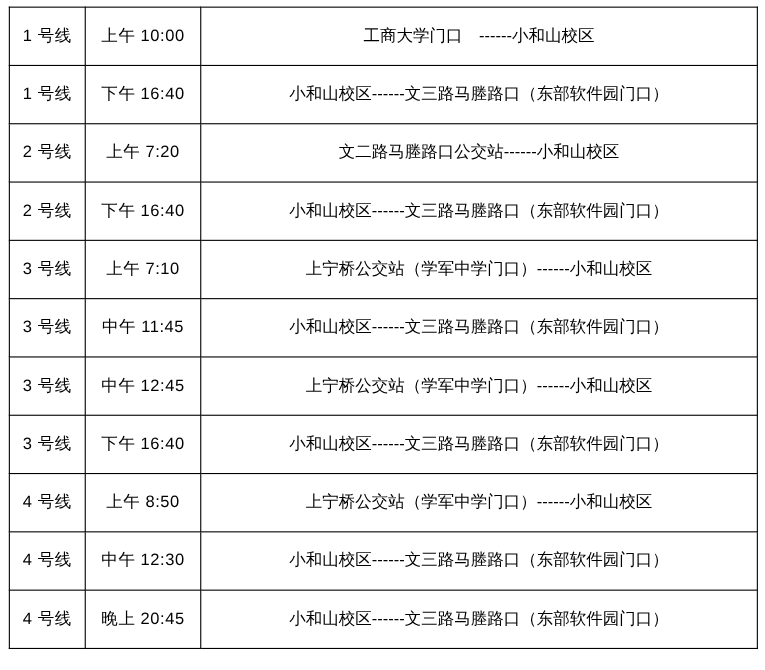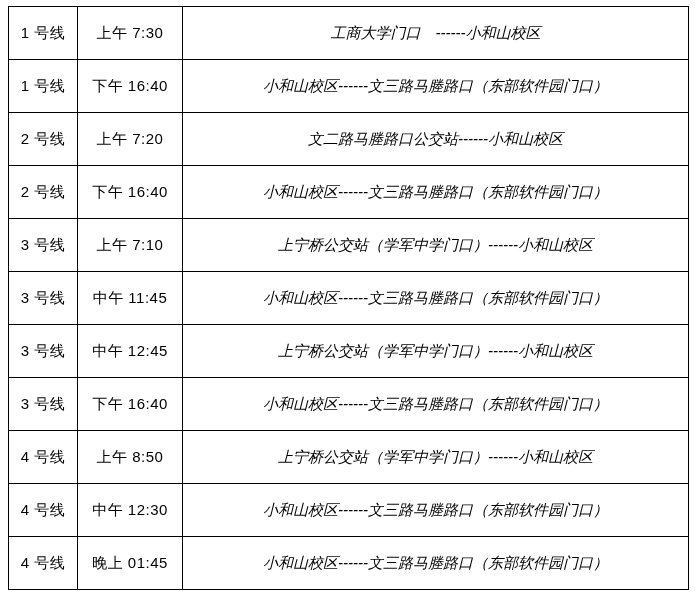--- a/index.html
+++ b/index.html
@@ -33,31 +33,30 @@
   }
   #shuttle-table td.col-line {
     width: 68px;
   }
   #shuttle-table td.col-time {
     width: 104px;
   }
   #shuttle-table td.col-route {
     width: 505px;
     letter-spacing: 0;
-    font-style: italic;
   }
 </style>
 </head>
 <body>
 
 <table id="shuttle-table">
   <tbody>
     <tr>
       <td class="col-line">1 号线</td>
-      <td class="col-time">上午 7:30</td>
+      <td class="col-time">上午 10:00</td>
       <td class="col-route">工商大学门口　------小和山校区</td>
     </tr>
     <tr>
       <td class="col-line">1 号线</td>
       <td class="col-time">下午 16:40</td>
       <td class="col-route">小和山校区------文三路马塍路口（东部软件园门口）</td>
     </tr>
     <tr>
       <td class="col-line">2 号线</td>
       <td class="col-time">上午 7:20</td>
@@ -93,17 +92,17 @@
       <td class="col-time">上午 8:50</td>
       <td class="col-route">上宁桥公交站（学军中学门口）------小和山校区</td>
     </tr>
     <tr>
       <td class="col-line">4 号线</td>
       <td class="col-time">中午 12:30</td>
       <td class="col-route">小和山校区------文三路马塍路口（东部软件园门口）</td>
     </tr>
     <tr>
       <td class="col-line">4 号线</td>
-      <td class="col-time">晚上 01:45</td>
+      <td class="col-time">晚上 20:45</td>
       <td class="col-route">小和山校区------文三路马塍路口（东部软件园门口）</td>
     </tr>
   </tbody>
 </table>
 
 </body></html>

